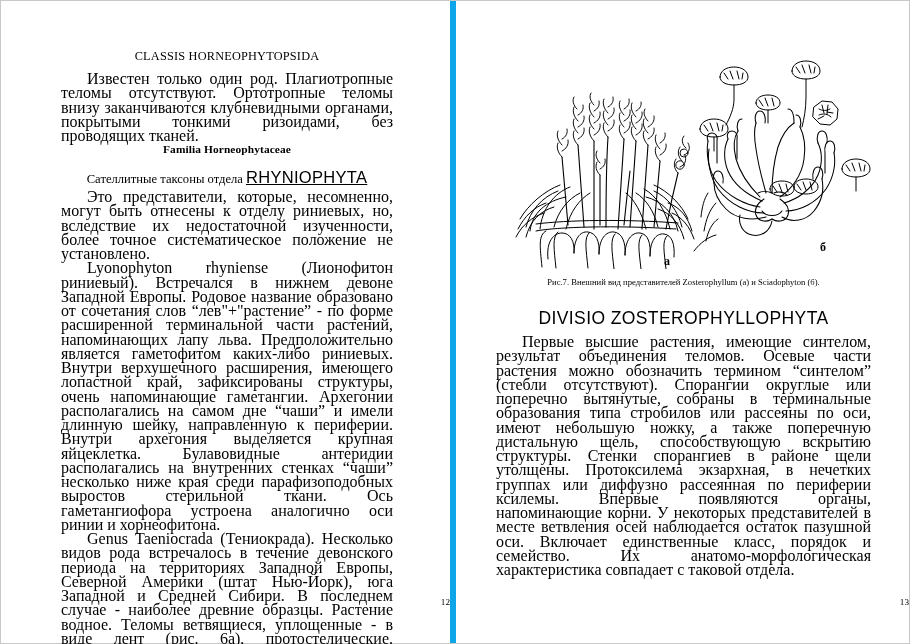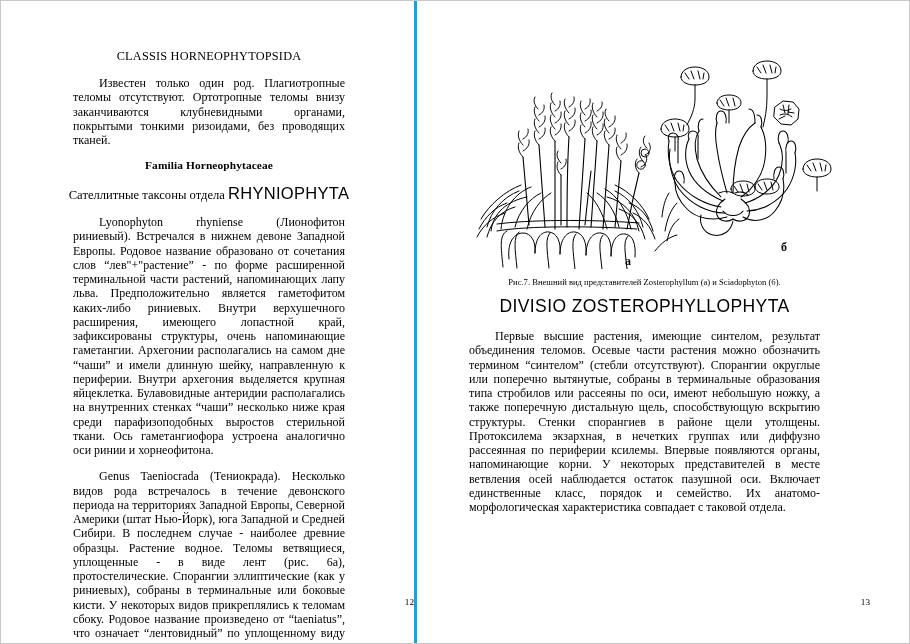--- a/index.html
+++ b/index.html
@@ -24,22 +24,22 @@
     border: 1px solid #c8c8c8;
   }
 
   .page {
     position: relative;
     box-sizing: border-box;
     background: #ffffff;
     height: 642px;
   }
   .page-left {
-    width: 416px;
-    border-right: 3px solid #0ea5e9;
+    width: 455px;
+    border-right: 6px solid #0ea5e9;
   }
   .page-right {
     width: 453px;
   }
 
   .page-body {
     position: absolute;
     left: 0;
     right: 0;
     top: 0;
@@ -62,55 +62,56 @@
     font-size: 14.5px;
     font-weight: normal;
     margin: 13px 0 9px 0;
     letter-spacing: .2px;
   }
   .h-familia {
     text-align: center;
     font-family: "Liberation Serif", "DejaVu Serif", serif;
     font-size: 11.4px;
     font-weight: bold;
-    margin: 8px 0 7px 0;
+    margin: 0 0 7px 0;
     letter-spacing: .1px;
   }
   .h-satellite {
     text-align: center;
     margin: 14px 0 3px 0;
     font-weight: normal;
     line-height: 1.05;
     white-space: nowrap;
   }
   .h-satellite .ru {
     font-family: "Liberation Serif", "DejaVu Serif", serif;
     font-size: 12.6px;
     margin-top: 39px;
   }
   .h-satellite .lat {
     font-family: "Liberation Sans", "DejaVu Sans", sans-serif;
     font-size: 16.5px;
     letter-spacing: .3px;
+    text-decoration: underline;
   }
   .h-divisio {
     text-align: center;
     font-family: "Liberation Sans", "DejaVu Sans", sans-serif;
     font-size: 17.5px;
     font-weight: normal;
     letter-spacing: .4px;
-    margin: 8px 0 6px 0;
+    margin: 20px 0 6px 0;
   }
 
   
   p.para {
-    margin: 12px;
+    margin: 0;
     text-align: justify;
     text-justify: inter-word;
-    font-size: 12px;
+    font-size: 16px;
     line-height: 14.25px;
     text-indent: 26px;
     hyphens: manual;
   }
   p.para + p.para { margin-top: 0; }
 
   .fig-caption {
     text-align: center;
     font-size: 8.6px;
     line-height: 11px;
@@ -156,20 +157,21 @@
       <p class="para">Известен только один род. Плагиотропные теломы отсутствуют. Ортотропные теломы внизу заканчиваются клубневидными органами, покрытыми тонкими ризоидами, без проводящих тканей.</p>
 
 
       <div class="h-familia">Familia Horneophytaceae</div>
 
 
       <div class="h-satellite">
         <span class="ru">Сателлитные таксоны отдела </span><span class="lat">RHYNIOPHYTA</span>
       </div>
 
+      <p class="para">Это представители, которые, несомненно, могут быть отнесены к отделу риниевых, но, вследствие их недостаточной изученности,  более точное систематическое положение не установлено.</p>
 
       <p class="para">Lyonophyton rhyniense (Лионофитон риниевый). Встречался в нижнем девоне Западной Европы. Родовое название образовано от сочетания слов “лев"+"растение” - по форме расширенной терминальной части растений, напоминающих лапу льва. Предположительно является гаметофитом каких-либо риниевых. Внутри верхушечного расширения, имеющего лопастной край, зафиксированы структуры, очень напоминающие гаметангии. Архегонии располагались на самом дне “чаши”  и имели длинную шейку, направленную к периферии. Внутри архегония выделяется крупная яйцеклетка. Булавовидные антеридии располагались на внутренних стенках “чаши” несколько ниже края среди парафизоподобных выростов стерильной ткани. Ось гаметангиофора устроена аналогично оси ринии и хорнеофитона.</p>
 
       <p class="para">Genus Taeniocrada (Тениокрада). Несколько видов рода встречалось в течение девонского периода на территориях Западной Европы, Северной Америки (штат Нью-Йорк), юга Западной и Средней Сибири. В последнем случае - наиболее древние образцы. Растение водное. Теломы ветвящиеся, уплощенные - в виде лент (рис. 6а), протостелические. Спорангии эллиптические (как у риниевых), собраны в терминальные или боковые кисти. У некоторых видов прикреплялись к теломам сбоку. Родовое название произведено от “taeniatus”, что означает “лентовидный” по уплощенному виду осевых структур.</p>
 
     </div>
     <div class="folio">12</div>
   </div>
 
   <div class="page page-right">

